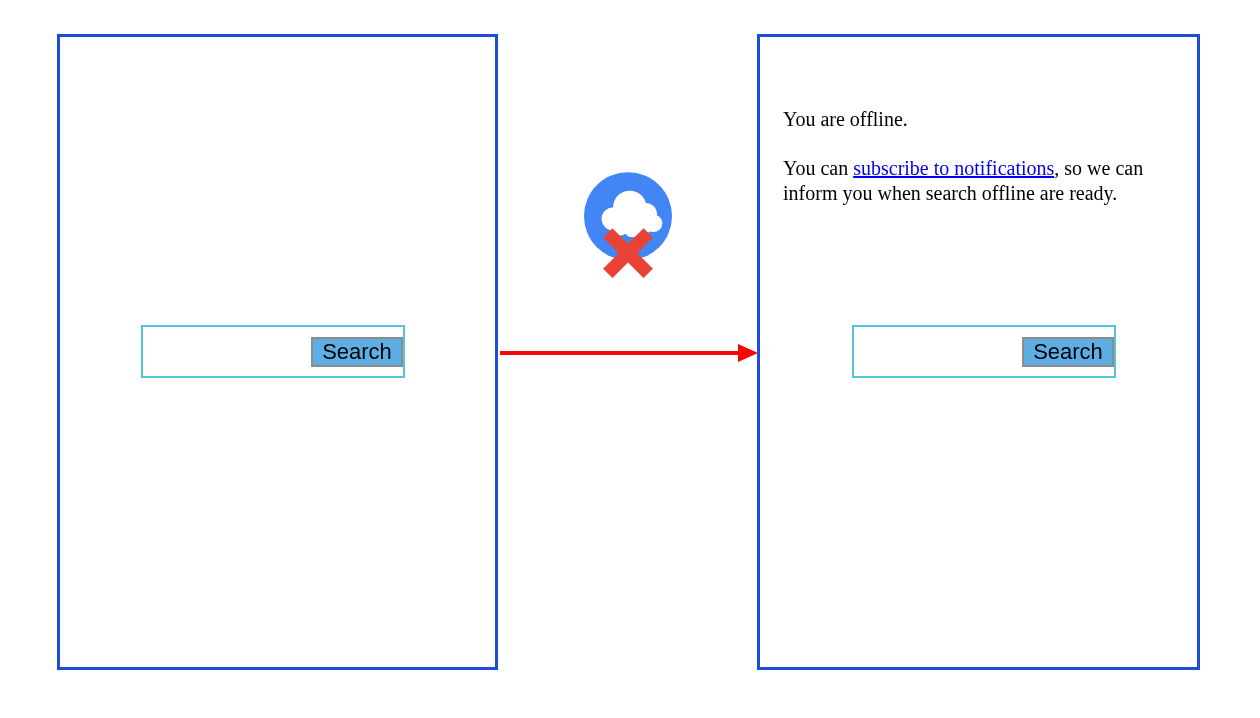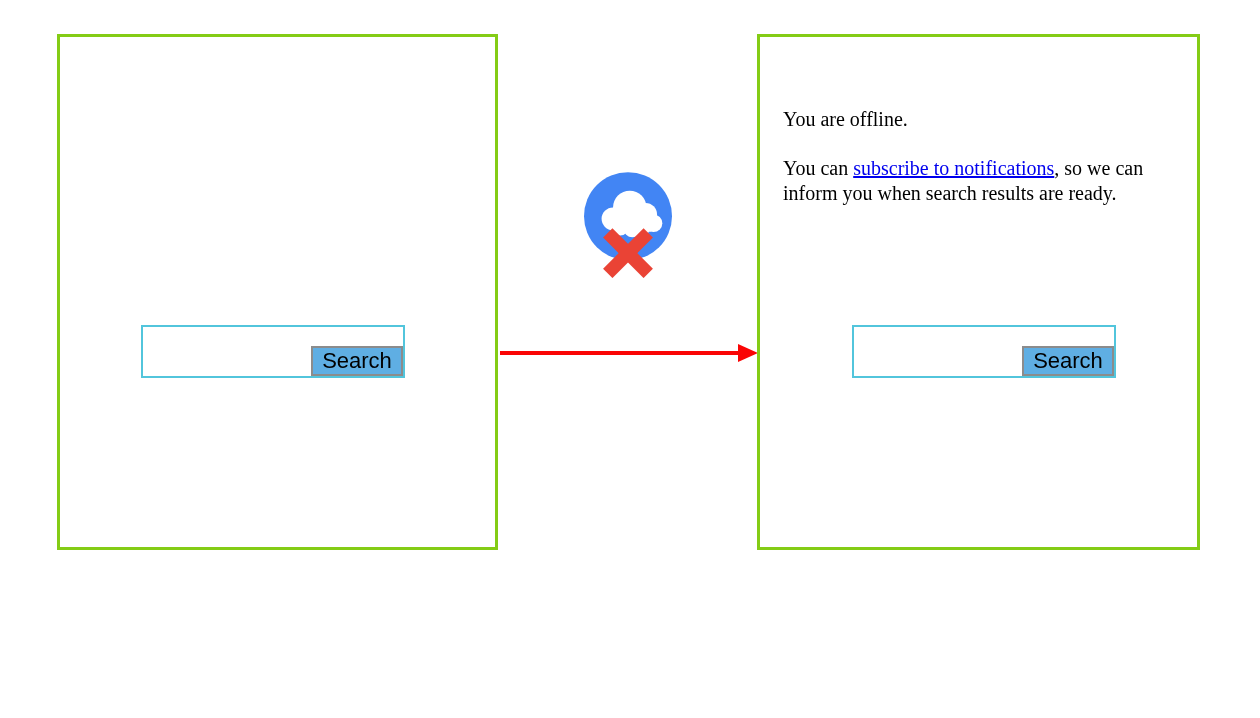--- a/index.html
+++ b/index.html
@@ -7,38 +7,38 @@
     position: relative;
     width: 1260px;
     height: 718px;
     background: #ffffff;
     font-family: "Liberation Serif", serif;
     overflow: hidden;
   }
   .frame {
     position: absolute;
     top: 34px;
-    height: 516px;
-    border: 3px solid #84cc16;
+    height: 636px;
+    border: 3px solid #1d4ed8;
     background: #ffffff;
     box-sizing: border-box;
   }
   .frame-left { left: 57px; width: 441px; }
   .frame-right { left: 757px; width: 443px; }
 
   .search-form {
     position: absolute;
     top: 288px;
     width: 264px;
     height: 53px;
     border: 2px solid #52c5dc;
     background: #ffffff;
     box-sizing: border-box;
     display: flex;
-    align-items: flex-end;
+    align-items: center;
   }
   .frame-left .search-form { left: 81px; }
   .frame-right .search-form { left: 92px; }
   .search-form input {
     flex: 1;
     min-width: 0;
     border: none;
     outline: none;
     padding: 0 6px;
     font: 18px "Liberation Sans", sans-serif;
@@ -124,21 +124,21 @@
       <g stroke="#ea4335" stroke-width="15" stroke-linecap="butt">
         <line x1="27" y1="69" x2="73" y2="115"></line>
         <line x1="73" y1="69" x2="27" y2="115"></line>
       </g>
     </svg>
   </div>
 
   <div class="frame frame-right">
     <div class="offline-text">
       <p>You are offline.</p>
-      <p><span>You can </span><a href="#">subscribe to notifications</a><span>, so we can inform you when search results are ready.</span></p>
+      <p><span>You can </span><a href="#">subscribe to notifications</a><span>, so we can inform you when search offline are ready.</span></p>
     </div>
     <div class="search-form">
       <input type="text" value="" style="">
       <button>Search</button>
     </div>
   </div>
 
 </div>
 
 </body></html>

